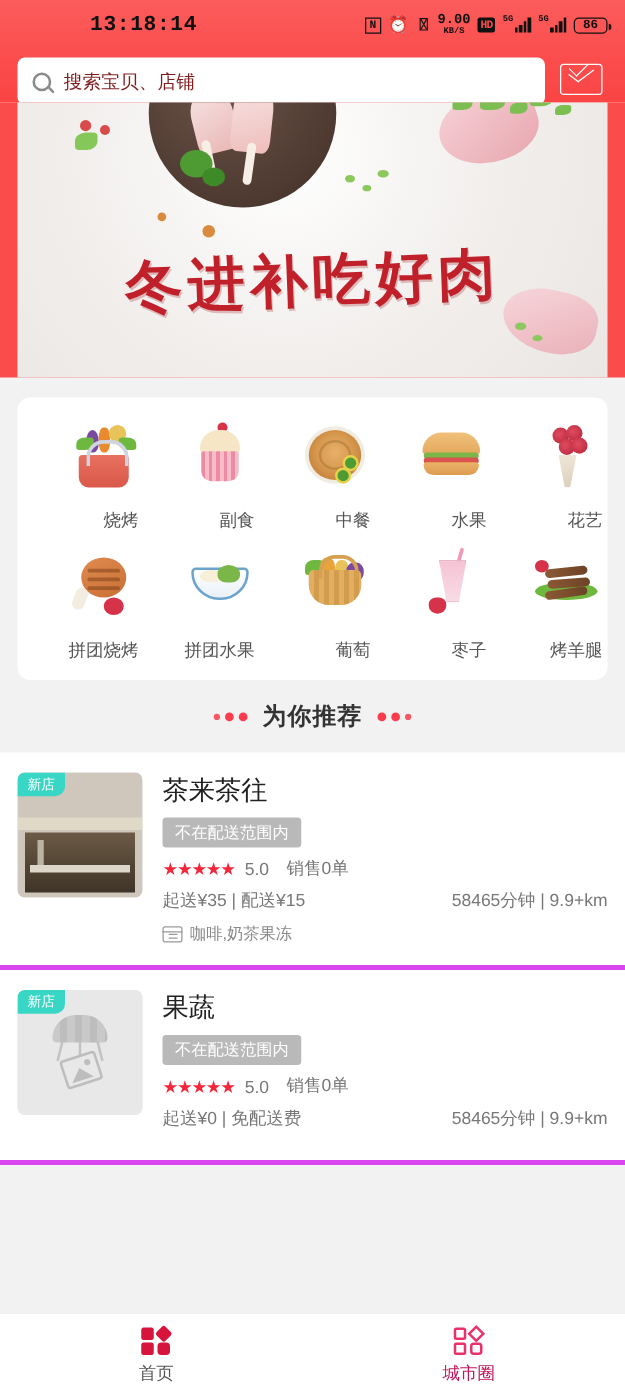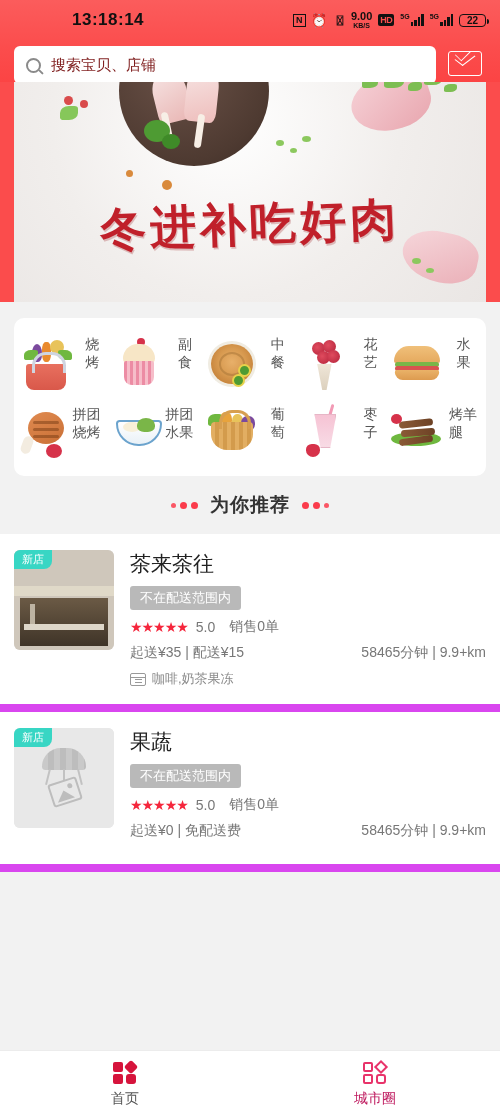--- a/index.html
+++ b/index.html
@@ -10,20 +10,21 @@
     overflow:hidden;
     position:relative;
   }
   .phone { width:500px; height:1116px; position:relative; background:#f2f2f2; }
 
   
   .header {
     background:linear-gradient(180deg,#fb5c5c 0%,#fb4c4c 60%,#fb4444 100%);
     padding:0 14px 12px 14px;
     height:82px;
+    font-family:Liberation Mono, monospace;
   }
   .statusbar {
     height:40px; display:flex; align-items:center;
     color:#111; font-size:17px; font-weight:bold;
   }
   .sb-time { margin-left:58px; letter-spacing:.5px; }
   .sb-icons { margin-left:auto; display:flex; align-items:center; gap:6px; }
   .sb-ic { font-size:11px; font-weight:bold; color:#111; display:flex; align-items:center; }
   .nfc-box {
     border:1.6px solid #111; width:13px; height:13px; font-size:9px;
@@ -131,21 +132,21 @@
   }
 
   
   .cat-card {
     margin:16px 14px 0 14px; background:#fff; border-radius:10px;
     padding:18px 4px 14px 4px;
   }
   .cat-row { display:flex; }
   .cat-row + .cat-row { margin-top:14px; }
   .cat {
-    flex:1; display:flex; flex-direction:row; align-items:flex-start; gap:16px;
+    flex:1; display:flex; flex-direction:column; align-items:flex-end; gap:16px;
     cursor:pointer;
   }
   .cat-ico { width:56px; height:56px; position:relative; }
   .cat-lbl { font-size:14px; color:#555; }
 
   
   .ico-basket{ position:absolute; left:8px; bottom:2px; width:40px; height:26px;
      background:linear-gradient(180deg,#e8705f,#d9584a); border-radius:3px 3px 8px 8px; }
   .ico-basket:before{ content:""; position:absolute; left:6px; top:-12px; width:28px; height:18px;
      border:3px solid #cfd4e0; border-bottom:none; border-radius:14px 14px 0 0; }
@@ -207,21 +208,21 @@
   }
   .sec-dots { display:flex; gap:4px; align-items:center; }
   .sec-dots i { width:7px; height:7px; border-radius:50%; background:#fb3c4c; display:block; }
   .sec-dots.left i:nth-child(1){ width:5px; height:5px; opacity:.85 }
   .sec-dots.right i:nth-child(3){ width:5px; height:5px; opacity:.85 }
   .sec-txt { font-size:19px; color:#333; font-weight:bold; letter-spacing:1px; }
 
   
   .shop {
     background:#fff; padding:16px 14px; display:flex; gap:16px;
-    border-bottom:8px solid #d946ef;
+    border-bottom:4px solid #d946ef;
   }
   .shop-img {
     width:100px; height:100px; border-radius:6px; position:relative; flex:none;
     overflow:hidden; background:#e6e6e6;
   }
   .badge-new {
     position:absolute; left:0; top:0; background:#38d6c4; color:#fff; font-size:11px;
     padding:2px 8px; border-radius:4px 0 8px 0; z-index:3;
   }
   .storefront { position:absolute; inset:0; background:#cfc7bb; }
@@ -321,21 +322,21 @@
         </span>
         <span class="sb-ic">
           <span class="sig-lbl">5G</span>
           <span class="sig">
               <span></span>
               <span></span>
               <span></span>
               <span></span>
             </span>
         </span>
-        <span class="batt">22</span>
+        <span class="batt">86</span>
       </div>
     </div>
 
     <div class="searchrow">
       <div class="searchbox">
         <span class="mag"></span>
         <span class="search-ph">搜索宝贝、店铺</span>
       </div>
       <div class="mailbtn">
         <div class="mail">
@@ -406,42 +407,42 @@
         <div class="cat-ico">
           <span class="pancake"></span>
           <span class="pea" style="left:34px;top:28px"></span>
           <span class="pea" style="left:28px;top:38px"></span>
         </div>
         <div class="cat-lbl">中餐</div>
       </div>
 
       <div class="cat">
         <div class="cat-ico">
+          <div class="burger">
+            <span class="bun-t"></span>
+            <span class="lay" style="top:16px;background:#7ab648"></span>
+            <span class="lay" style="top:20px;background:#d9534f"></span>
+            <span class="lay" style="top:24px;background:#f0c040"></span>
+            <span class="bun-b"></span>
+          </div>
+        </div>
+        <div class="cat-lbl">水果</div>
+      </div>
+
+      <div class="cat">
+        <div class="cat-ico">
           <div class="bouquet">
             <span class="rose" style="left:2px;top:2px"></span>
             <span class="rose" style="left:13px;top:0px"></span>
             <span class="rose" style="left:7px;top:11px"></span>
             <span class="rose" style="left:17px;top:10px"></span>
             <span class="wrapcone"></span>
           </div>
         </div>
         <div class="cat-lbl">花艺</div>
-      </div>
-
-      <div class="cat">
-        <div class="cat-ico">
-          <div class="burger">
-            <span class="bun-t"></span>
-            <span class="lay" style="top:16px;background:#7ab648"></span>
-            <span class="lay" style="top:20px;background:#d9534f"></span>
-            <span class="lay" style="top:24px;background:#f0c040"></span>
-            <span class="bun-b"></span>
-          </div>
-        </div>
-        <div class="cat-lbl">水果</div>
       </div>
     </div>
 
     <div class="cat-row">
 
       <div class="cat">
         <div class="cat-ico">
           <span class="grillm"></span>
           <span style="position:absolute;left:4px;top:30px;width:10px;height:18px;background:#f3ece0;border-radius:5px;transform:rotate(20deg);display:block"></span>
           <span style="position:absolute;left:28px;top:38px;width:16px;height:14px;background:#d6324a;border-radius:50%;display:block"></span>

